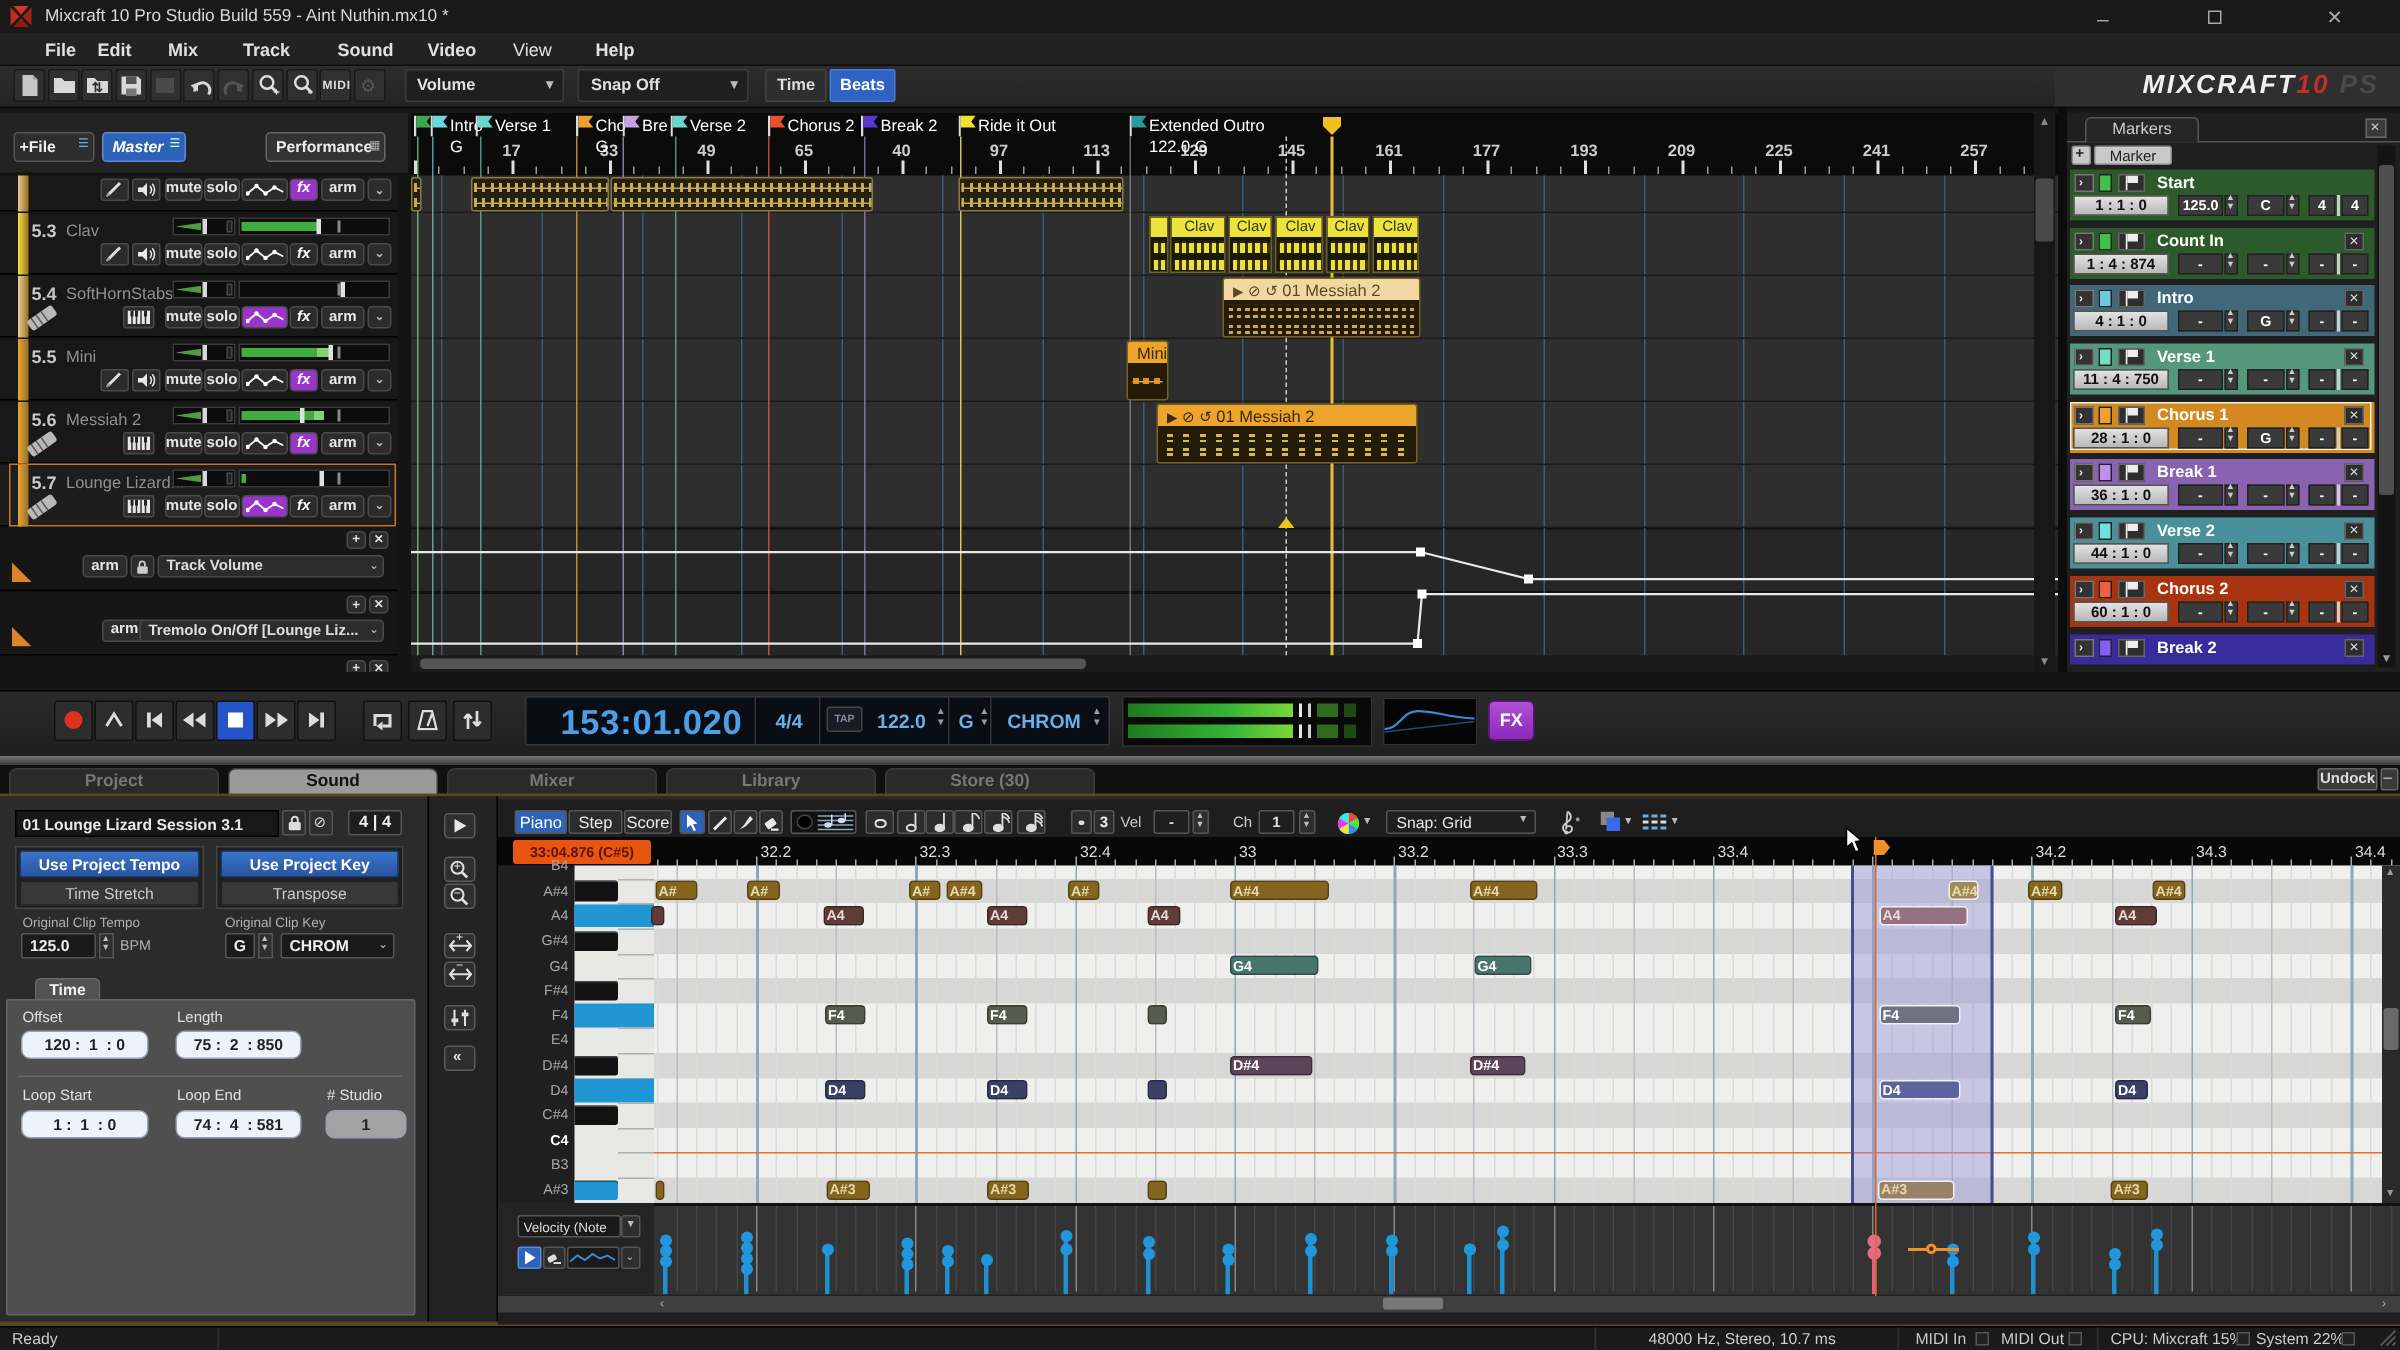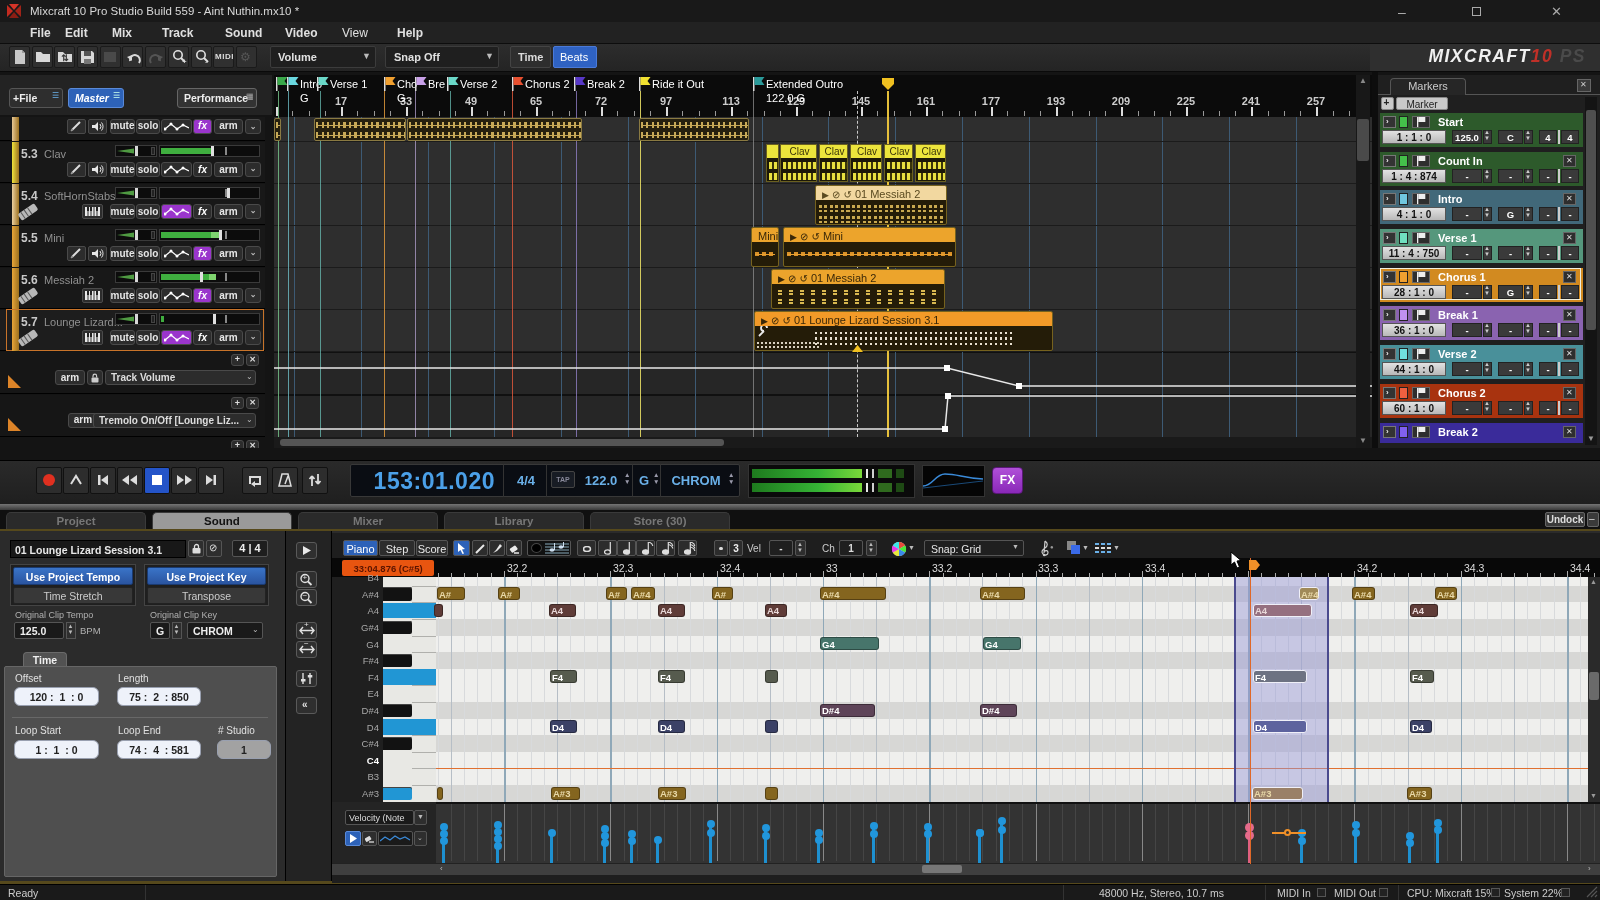--- a/index.html
+++ b/index.html
@@ -80,21 +80,21 @@
 <div class="tx" style="left:240px;top:50px;font-size:12px;color:#555;">⚙</div>
 <div class="ab" style="left:270px;top:46px;width:106px;height:22px;background:#1f1f1f;border:1px solid #3c3c3c;border-radius:2px;"></div>
 <div class="tx" style="left:278px;top:51px;font-size:11px;font-weight:700;color:#e0e0e0;">Volume</div>
 <div class="tx" style="left:362px;top:51px;font-size:9px;color:#bbb;">▼</div>
 <div class="ab" style="left:385px;top:46px;width:114px;height:22px;background:#1f1f1f;border:1px solid #3c3c3c;border-radius:2px;"></div>
 <div class="tx" style="left:394px;top:51px;font-size:11px;font-weight:700;color:#e0e0e0;">Snap Off</div>
 <div class="tx" style="left:485px;top:51px;font-size:9px;color:#bbb;">▼</div>
 <div class="ab" style="left:510px;top:46px;width:41px;height:22px;background:#2e2e2e;border:1px solid #444;border-radius:2px;"></div>
 <div class="tx" style="left:518px;top:51px;font-size:11px;font-weight:700;color:#ddd;">Time</div>
 <div class="ab" style="left:553px;top:46px;width:44px;height:22px;background:#2f62c2;border:1px solid #4a7ad8;border-radius:2px;"></div>
-<div class="tx" style="left:560px;top:51px;font-size:11px;font-weight:400;color:#fff;">Beats</div>
+<div class="tx" style="left:560px;top:51px;font-size:11px;font-weight:700;color:#fff;">Beats</div>
 <div class="tx" style="left:1402px;top:46px;width:184px;text-align:right;font-size:17.5px;font-weight:700;font-style:italic;color:#f0f0f0;letter-spacing:1.5px;">MIXCRAFT<span style="color:#c03028;">10</span><span style="color:#4a4a4a;">&nbsp;PS</span></div>
 <div class="ab" style="left:0;top:72px;width:1600px;height:388px;background:#141414;"></div>
 <div class="ab" style="left:0;top:75px;width:272px;height:40px;background:#232323;"></div>
 <div class="ab" style="left:9px;top:88px;width:54px;height:20px;background:#2e2e2e;border:1px solid #555;border-radius:3px;"></div>
 <div class="tx" style="left:13px;top:92px;font-size:10.5px;font-weight:700;color:#eee;">+File</div>
 <div class="tx" style="left:52px;top:91px;font-size:8px;color:#6ab0e8;">☰</div>
 <div class="ab" style="left:68px;top:88px;width:56px;height:20px;background:#2d62b8;border:1px solid #5a8ad8;border-radius:3px;"></div>
 <div class="tx" style="left:75px;top:92px;font-size:10.5px;font-weight:700;color:#fff;font-style:italic;">Master</div>
 <div class="tx" style="left:113px;top:91px;font-size:8px;color:#cfe;">☰</div>
 <div class="ab" style="left:177px;top:88px;width:80px;height:20px;background:#333;border:1px solid #666;border-radius:3px;"></div>
@@ -404,21 +404,21 @@
 <div class="ab" style="left:231px;top:440px;width:13px;height:12px;background:#2c2c2c;border:1px solid #4a4a4a;border-radius:3px;"></div>
 <div class="tx" style="left:231px;top:440px;width:13px;text-align:center;font-size:9px;font-weight:700;color:#ddd;">+</div>
 <div class="ab" style="left:246px;top:440px;width:13px;height:12px;background:#2c2c2c;border:1px solid #4a4a4a;border-radius:3px;"></div>
 <div class="tx" style="left:246px;top:441px;width:13px;text-align:center;font-size:8px;font-weight:700;color:#ddd;">✕</div>
 <div class="ab" style="left:274px;top:75px;width:1098px;height:373px;background:#2e2e2e;overflow:hidden;" id="tl">
 <div class="ab" style="left:0;top:0;width:1098px;height:42px;background:#0b0b0b;"></div>
 <div class="tx" style="left:55px;top:20px;width:24px;text-align:center;font-size:11px;font-weight:700;color:#ccc;">17</div>
 <div class="tx" style="left:120px;top:20px;width:24px;text-align:center;font-size:11px;font-weight:700;color:#ccc;">33</div>
 <div class="tx" style="left:185px;top:20px;width:24px;text-align:center;font-size:11px;font-weight:700;color:#ccc;">49</div>
 <div class="tx" style="left:250px;top:20px;width:24px;text-align:center;font-size:11px;font-weight:700;color:#ccc;">65</div>
-<div class="tx" style="left:315px;top:20px;width:24px;text-align:center;font-size:11px;font-weight:700;color:#ccc;">72</div>
+<div class="tx" style="left:315px;top:20px;width:24px;text-align:center;font-size:11px;font-weight:700;color:#ccc;">40</div>
 <div class="tx" style="left:380px;top:20px;width:24px;text-align:center;font-size:11px;font-weight:700;color:#ccc;">97</div>
 <div class="tx" style="left:445px;top:20px;width:24px;text-align:center;font-size:11px;font-weight:700;color:#ccc;">113</div>
 <div class="tx" style="left:510px;top:20px;width:24px;text-align:center;font-size:11px;font-weight:700;color:#ccc;">129</div>
 <div class="tx" style="left:575px;top:20px;width:24px;text-align:center;font-size:11px;font-weight:700;color:#ccc;">145</div>
 <div class="tx" style="left:640px;top:20px;width:24px;text-align:center;font-size:11px;font-weight:700;color:#ccc;">161</div>
 <div class="tx" style="left:705px;top:20px;width:24px;text-align:center;font-size:11px;font-weight:700;color:#ccc;">177</div>
 <div class="tx" style="left:770px;top:20px;width:24px;text-align:center;font-size:11px;font-weight:700;color:#ccc;">193</div>
 <div class="tx" style="left:835px;top:20px;width:24px;text-align:center;font-size:11px;font-weight:700;color:#ccc;">209</div>
 <div class="tx" style="left:900px;top:20px;width:24px;text-align:center;font-size:11px;font-weight:700;color:#ccc;">225</div>
 <div class="tx" style="left:965px;top:20px;width:24px;text-align:center;font-size:11px;font-weight:700;color:#ccc;">241</div>
@@ -668,40 +668,25 @@
         <div class="tx" style="left:6px;top:1.5px;font-size:11px;color:#5a4a20;"><span style="font-size:9px;">▶</span>&nbsp;<span style="font-size:10px;">⊘</span>&nbsp;<span style="font-size:10px;">↺</span>&nbsp;01 Messiah 2</div>
         <div class="ab" style="left:3px;top:17px;width:calc(100% - 6px);height:9px;background:repeating-linear-gradient(90deg,#c8a850 0 3px,transparent 3px 5.5px);-webkit-mask-image:repeating-linear-gradient(0deg,#000 0 2px,transparent 2px 4.5px);"></div>
         <div class="ab" style="left:3px;top:28px;width:calc(100% - 6px);height:9px;background:repeating-linear-gradient(90deg,#c8a850 0 3px,transparent 3px 5.5px);-webkit-mask-image:repeating-linear-gradient(0deg,#000 0 2px,transparent 2px 4.5px);"></div>
       </div>
 <div class="ab" style="left:477px;top:152px;width:28px;height:40px;background:#241c08;border:1px solid #76621e;border-radius:2px;overflow:hidden;">
         <div class="ab" style="left:0;top:0;width:28px;height:14px;background:#eca42c;"></div>
         <div class="tx" style="left:6px;top:1.5px;font-size:11px;color:#3a2808;">Mini</div>
         <div class="ab" style="left:3px;top:24px;width:calc(100% - 6px);height:4px;background:repeating-linear-gradient(90deg,#d89028 0 4px,transparent 4px 7px);"></div>
         <div class="ab" style="left:3px;top:25.5px;width:calc(100% - 6px);height:1.2px;background:#e8a030;"></div>
       </div>
-<div class="ab" style="left:509px;top:152px;width:173px;height:40px;background:#241c08;border:1px solid #76621e;border-radius:2px;overflow:hidden;">
-        <div class="ab" style="left:0;top:0;width:173px;height:14px;background:#eca42c;"></div>
-        <div class="tx" style="left:6px;top:1.5px;font-size:11px;color:#3a2808;"><span style="font-size:9px;">▶</span>&nbsp;<span style="font-size:10px;">⊘</span>&nbsp;<span style="font-size:10px;">↺</span>&nbsp;Mini</div>
-        <div class="ab" style="left:3px;top:24px;width:calc(100% - 6px);height:4px;background:repeating-linear-gradient(90deg,#d89028 0 4px,transparent 4px 7px);"></div>
-        <div class="ab" style="left:3px;top:25.5px;width:calc(100% - 6px);height:1.2px;background:#e8a030;"></div>
-      </div>
 <div class="ab" style="left:497px;top:194px;width:174px;height:40px;background:#241c08;border:1px solid #76621e;border-radius:2px;overflow:hidden;">
         <div class="ab" style="left:0;top:0;width:174px;height:14px;background:#eca42c;"></div>
         <div class="tx" style="left:6px;top:1.5px;font-size:11px;color:#3a2808;"><span style="font-size:9px;">▶</span>&nbsp;<span style="font-size:10px;">⊘</span>&nbsp;<span style="font-size:10px;">↺</span>&nbsp;01 Messiah 2</div>
         <div class="ab" style="left:6px;top:19px;width:calc(100% - 12px);height:6px;background:repeating-linear-gradient(90deg,#d8b850 0 4px,transparent 4px 11px,#d8b850 11px 15px,transparent 15px 22px);-webkit-mask-image:repeating-linear-gradient(0deg,#000 0 2px,transparent 2px 3.5px);"></div>
         <div class="ab" style="left:6px;top:28px;width:calc(100% - 12px);height:6px;background:repeating-linear-gradient(90deg,#d8b850 0 4px,transparent 4px 11px,#d8b850 11px 15px,transparent 15px 22px);-webkit-mask-image:repeating-linear-gradient(0deg,#000 0 2px,transparent 2px 3.5px);"></div>
-      </div>
-<div class="ab" style="left:480px;top:236px;width:299px;height:40px;background:#241c08;border:1px solid #76621e;border-radius:2px;overflow:hidden;">
-        <div class="ab" style="left:0;top:0;width:299px;height:14px;background:#f29a28;"></div>
-        <div class="tx" style="left:6px;top:1.5px;font-size:11px;color:#3a2808;"><span style="font-size:9px;">▶</span>&nbsp;<span style="font-size:10px;">⊘</span>&nbsp;<span style="font-size:10px;">↺</span>&nbsp;01 Lounge Lizard Session 3.1</div>
-        <div class="ab" style="left:60px;top:17px;width:200px;height:16px;background:repeating-linear-gradient(90deg,#e8e0d0 0 2.5px,transparent 2.5px 5px);-webkit-mask-image:repeating-linear-gradient(0deg,#000 0 2.5px,transparent 2.5px 5.5px);"></div>
-        <div class="ab" style="left:2px;top:28px;width:62px;height:8px;background:repeating-linear-gradient(90deg,#d8d0c0 0 2px,transparent 2px 4px);-webkit-mask-image:repeating-linear-gradient(0deg,#000 0 2px,transparent 2px 4px);"></div>
-        <svg class="ab" style="left:2px;top:14px" width="12" height="12">
-          <path d="M2,10 L7,5 M7,5 a3,3 0 1 1 3,-3" stroke="#e8e8e8" stroke-width="1.8" fill="none"></path>
-        </svg>
       </div>
 <svg class="ab" style="left:578px;top:270px" width="11" height="7">
         <polygon points="0,7 11,7 5.5,0" fill="#f0c020"></polygon>
       </svg>
 <svg class="ab" style="left:0;top:277px" width="1098" height="86">
         <polyline points="0,16 673,16 745,34 1098,34" stroke="#e8e8e8" stroke-width="1.5" fill="none"></polyline>
         <rect x="670" y="13" width="6" height="6" fill="#fff"></rect>
         <rect x="742" y="31" width="6" height="6" fill="#fff"></rect>
         <polyline points="0,77 671,77 674,44 1098,44" stroke="#e8e8e8" stroke-width="1.5" fill="none"></polyline>
         <rect x="668" y="74" width="6" height="6" fill="#fff"></rect>

